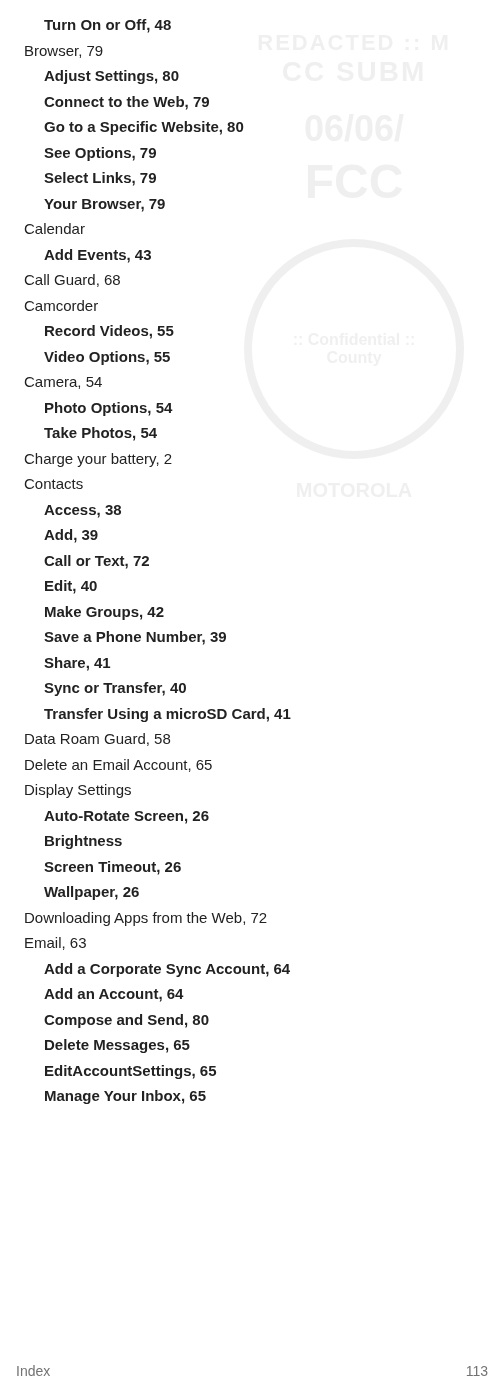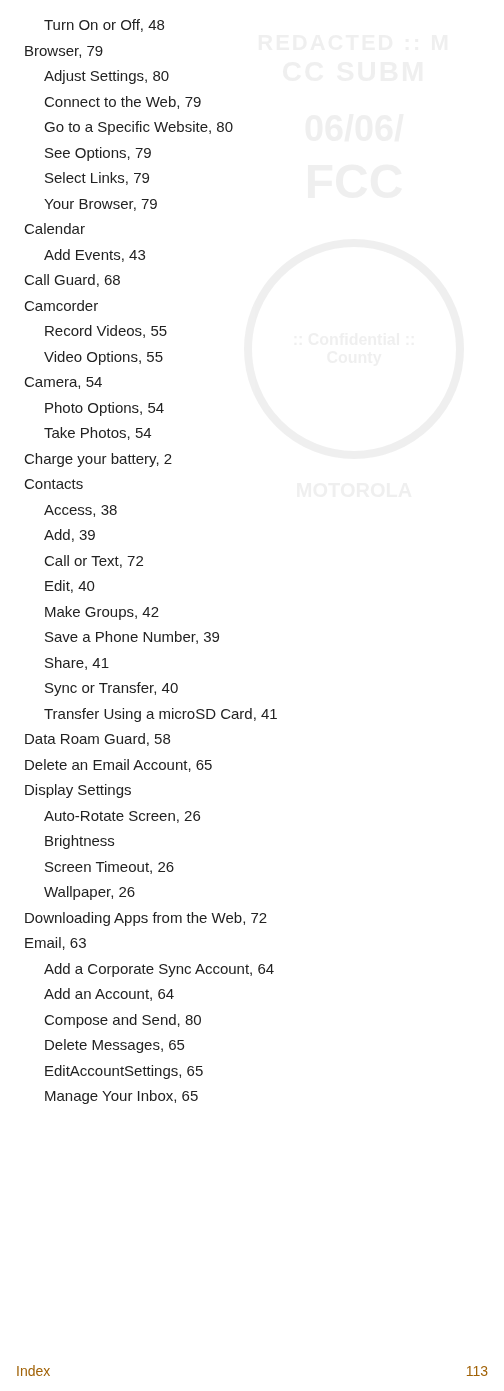--- a/index.html
+++ b/index.html
@@ -85,32 +85,32 @@
       font-size: 15px;
     }
 
     .main-entry {
       margin-left: 8px;
       font-weight: normal;
     }
 
     .sub-entry {
       margin-left: 28px;
-      font-weight: normal;
+      font-weight: bold;
     }
 
     .footer {
       position: absolute;
       bottom: 12px;
       left: 16px;
       right: 16px;
       display: flex;
       justify-content: space-between;
       font-size: 14px;
-      color: #a16207;
+      color: #737373;
     }
   </style>
 </head>
 <body>
 
 <div class="page-container">
 
   <div class="watermark">
     <div class="watermark-text-sub">REDACTED :: M</div>
     <div style="font-size:28px;font-weight:bold;color:#888;letter-spacing:2px;">CC SUBM</div>

